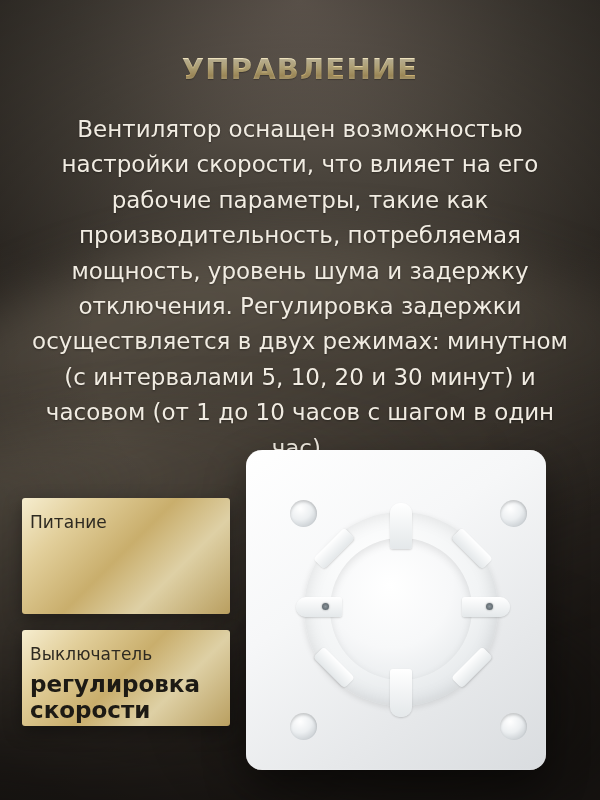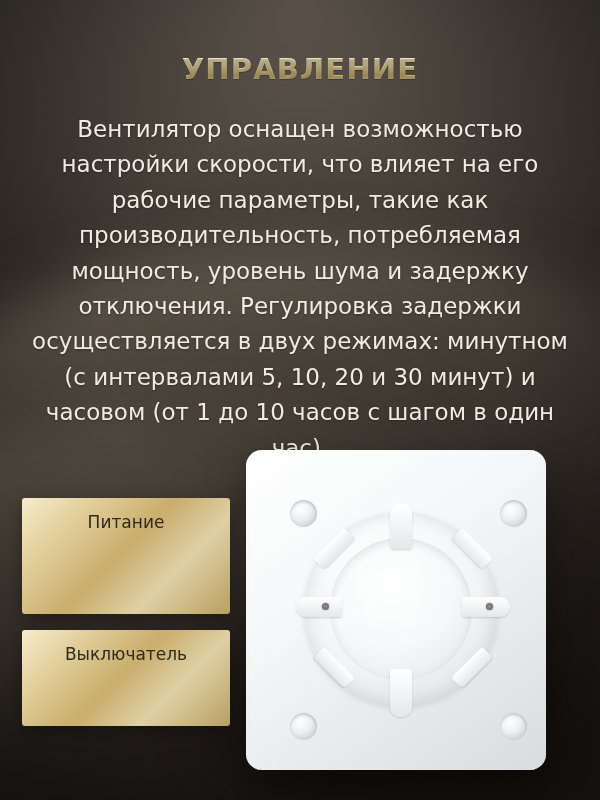--- a/index.html
+++ b/index.html
@@ -167,21 +167,20 @@
   }
   .dot.d-left { left: 84px; top: 158px; }
   .dot.d-right { left: 248px; top: 158px; }
 
   
   .spec-card {
     position: absolute;
     left: 22px;
     width: 208px;
     border-radius: 3px;
-    text-align: center;
     color: #23201a;
     background: linear-gradient(135deg, #f6edcf 0%, #e2cf9b 22%, #c9ae6c 48%, #ded0a5 70%, #b99f60 100%);
     box-shadow: 0 6px 18px rgba(0,0,0,0.35);
     z-index: 6;
     padding: 14px 8px 5px;
   }
   .spec-card.card-1 { top: 446px; height: 116px; }
   .spec-card.card-2 { top: 578px; height: 96px; }
   .spec-label {
     font-size: 17px;
@@ -230,15 +229,16 @@
     <div class="dot d-left"></div>
     <div class="dot d-right"></div>
   </div>
 
   <div class="spec-card card-1">
     <div class="spec-label">Питание</div>
   </div>
 
   <div class="spec-card card-2">
     <div class="spec-label">Выключатель</div>
+    <div class="spec-value">регулировка<br>скорости</div>
   </div>
 
 </div>
 
 </body></html>

